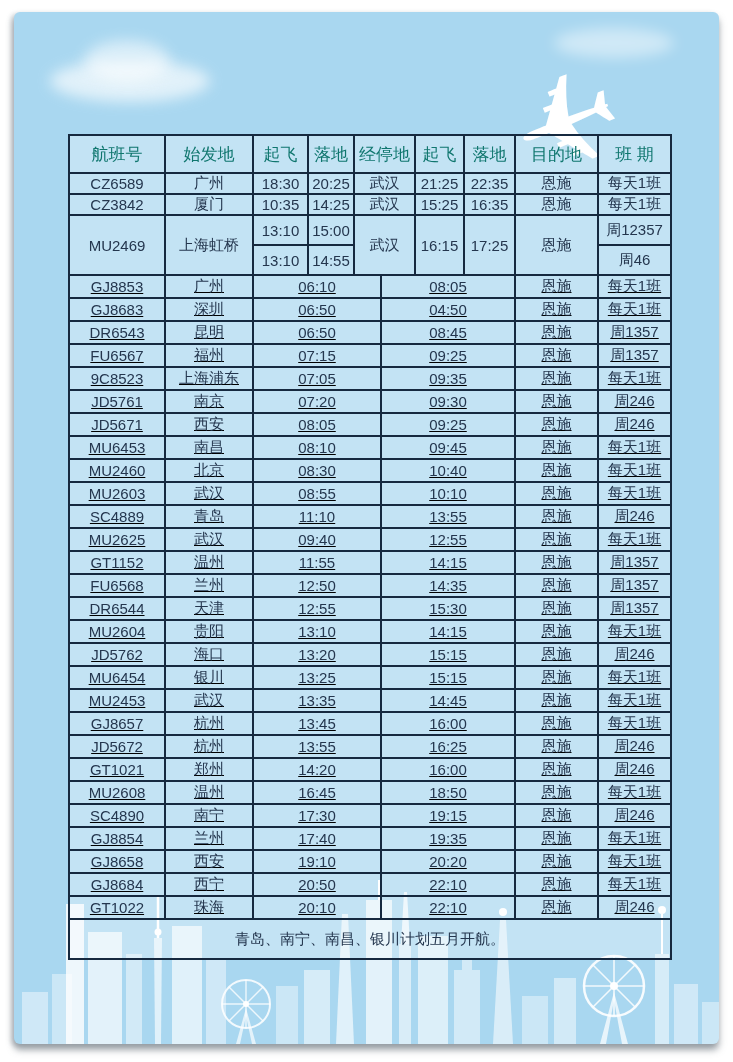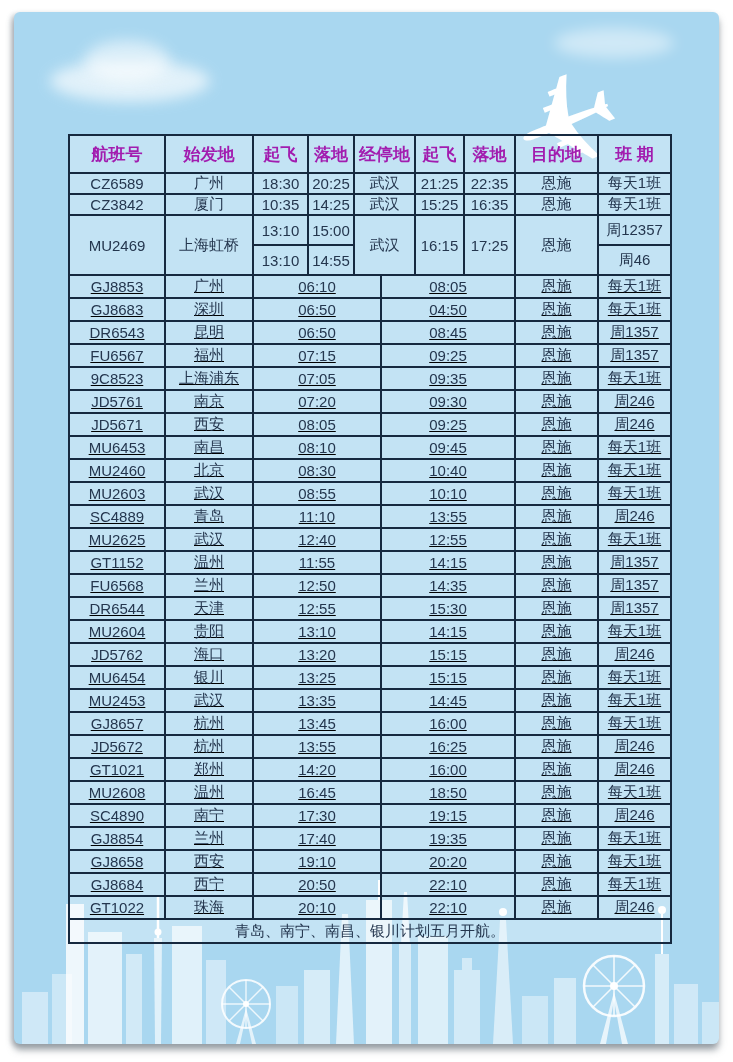--- a/index.html
+++ b/index.html
@@ -32,27 +32,27 @@
   
   table.flights{
     position:absolute;left:54px;top:122px;width:602px;z-index:2;
     border-collapse:collapse;table-layout:fixed;
   }
   table.flights th, table.flights td{
     border:2px solid #16293f;background:rgba(255,255,255,.3);
     text-align:center;vertical-align:middle;padding:0;overflow:hidden;
     color:#24364e;white-space:nowrap;
   }
-  table.flights th{font-size:17px;font-weight:700;color:#a21caf;}
+  table.flights th{font-size:17px;font-weight:400;color:#0f766e;}
   table.flights td{font-size:15px;font-weight:500;}
   tr.r-head{height:38px;}
   tr.r-stop{height:20px;}
   tr.r-mu{height:30px;}
   tr.r-direct{height:23px;text-decoration:underline;}
-  tr.r-foot{height:24px;}
+  tr.r-foot{height:40px;}
   td.foot{text-align:left;padding-left:10px;font-size:15px;font-weight:600;}
 </style>
 </head>
 <body>
 
 <div class="card">
 
   <div class="cloud c1a"></div>
   <div class="cloud c1b"></div>
   <div class="cloud c2"></div>
@@ -260,21 +260,21 @@
           <td>SC4889</td>
           <td>青岛</td>
           <td colspan="3">11:10</td>
           <td colspan="3">13:55</td>
           <td>恩施</td>
           <td>周246</td>
         </tr>
         <tr class="r-direct">
           <td>MU2625</td>
           <td>武汉</td>
-          <td colspan="3">12:40</td>
+          <td colspan="3">09:40</td>
           <td colspan="3">12:55</td>
           <td>恩施</td>
           <td>每天1班</td>
         </tr>
         <tr class="r-direct">
           <td>GT1152</td>
           <td>温州</td>
           <td colspan="3">11:55</td>
           <td colspan="3">14:15</td>
           <td>恩施</td>

